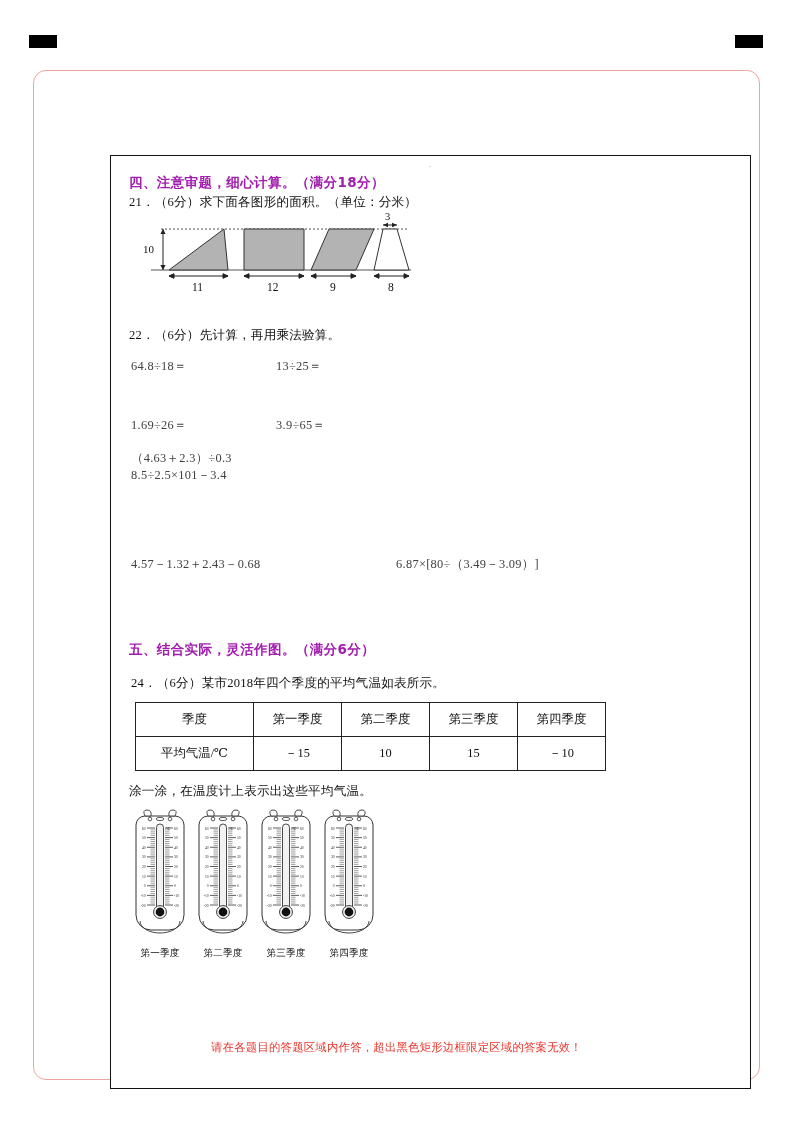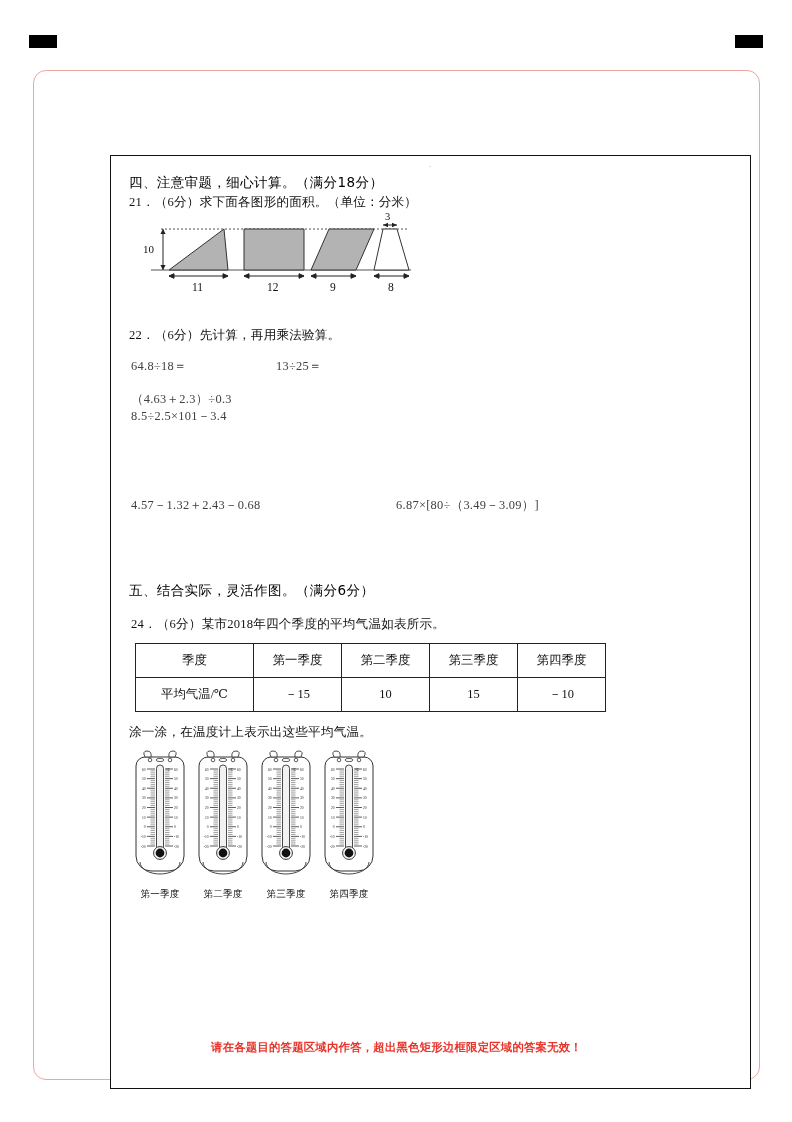--- a/index.html
+++ b/index.html
@@ -48,23 +48,23 @@
   }
   .tiny-dot {
     position: absolute;
     left: 318px; top: 5px;
     font-size: 8px; color: #999; line-height: 1;
   }
 
   
   .section-title {
     font-family: "DejaVu Sans", "Liberation Sans", sans-serif;
-    font-weight: normal;
+    font-weight: bold;
     font-size: 13.5px;
-    color: #000000;
+    color: #a21caf;
     letter-spacing: 0.4px;
     margin: 8px 0 0 4px;
   }
   .q-line {
     font-size: 12.6px;
     color: #111;
     margin: 0 0 0 4px;
     letter-spacing: 0.2px;
   }
   .expr {
@@ -119,21 +119,21 @@
 
   
   .sheet-footer {
     position: absolute;
     left: 0; right: 0;
     bottom: 24px;
     text-align: center;
     color: #e8342a;
     font-size: 11.4px;
     font-family: "DejaVu Sans", "Liberation Sans", sans-serif;
-    font-weight: bold;
+    font-weight: normal;
     letter-spacing: 0.2px;
   }
 </style>
 </head>
 <body>
 
 <div id="page">
 
   <div class="corner-mark tl"></div>
   <div class="corner-mark tr"></div>
@@ -191,20 +191,24 @@
             <text x="136" y="80" font-size="11.5" font-family="Liberation Serif, serif" fill="#111">12</text>
             <text x="199" y="80" font-size="11.5" font-family="Liberation Serif, serif" fill="#111">9</text>
             <text x="257" y="80" font-size="11.5" font-family="Liberation Serif, serif" fill="#111">8</text>
           </svg>
         </div>
 
         <div class="q-line" style="margin-top:34px;font-family:Liberation Serif, serif;">22．（6分）先计算，再用乘法验算。</div>
         <div class="row-exprs" style="margin-top:14px;">
           <span class="expr col1">64.8÷18＝</span>
           <span class="expr">13÷25＝</span>
+        </div>
+        <div class="row-exprs" style="margin-top:42px;">
+          <span class="expr col1">1.69÷26＝</span>
+          <span class="expr">3.9÷65＝</span>
         </div>
 
         <div class="row-exprs" style="margin-top:16px;flex-direction:column;">
           <span class="expr" style="width:265px;">（4.63＋2.3）÷0.3</span>
           <span class="expr">8.5÷2.5×101－3.4</span>
         </div>
         <div class="row-exprs" style="margin-top:72px;">
           <span class="expr" style="width:265px;">4.57－1.32＋2.43－0.68</span>
           <span class="expr">6.87×[80÷（3.49－3.09）]</span>
         </div>

